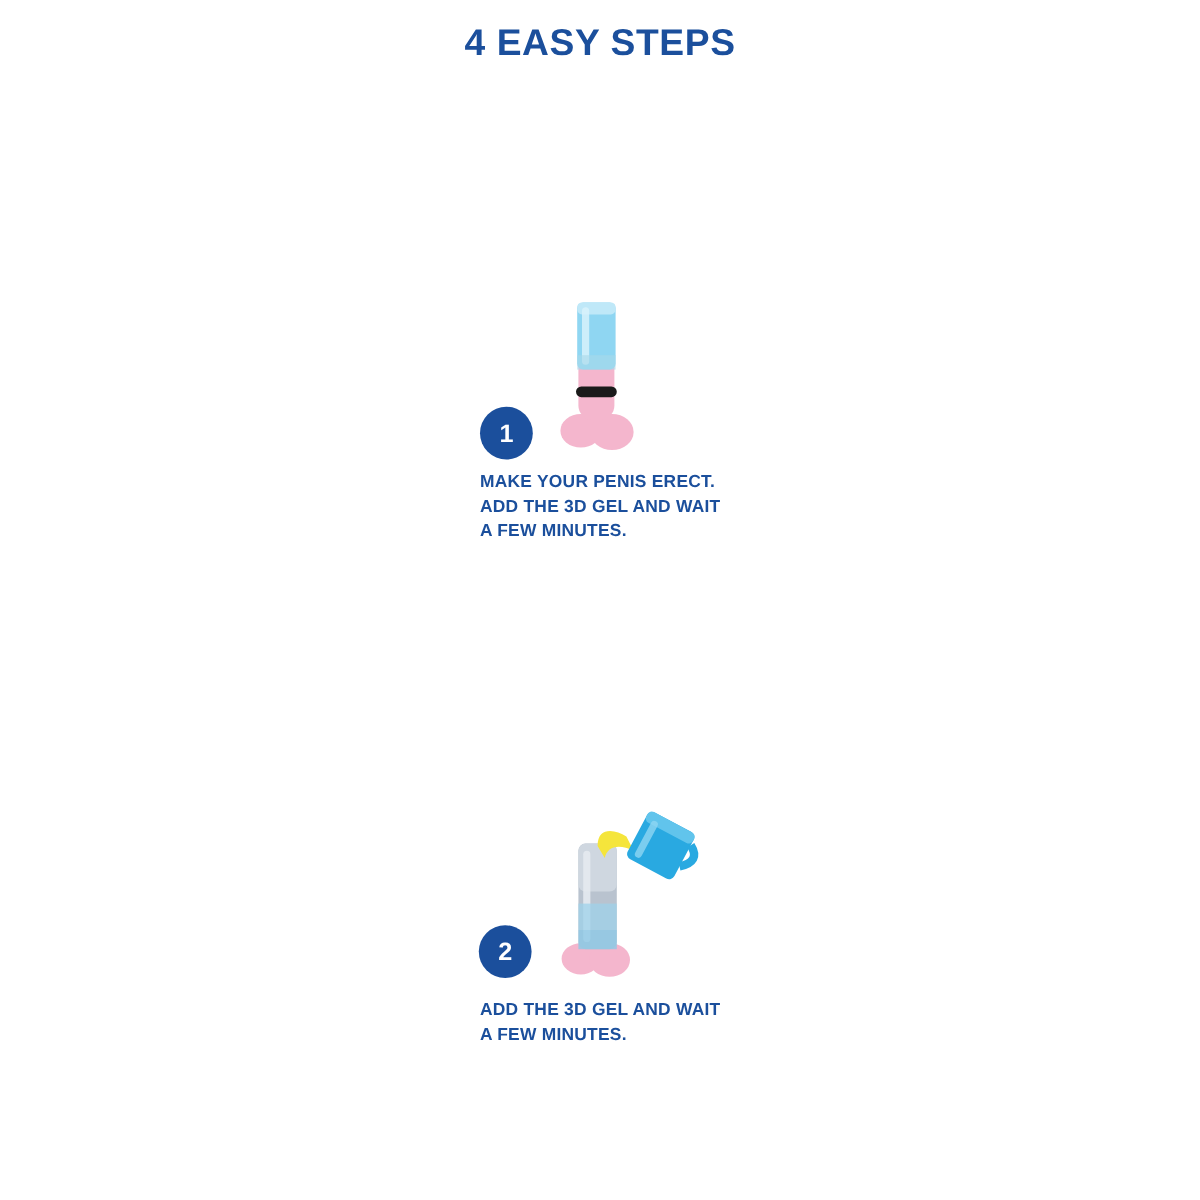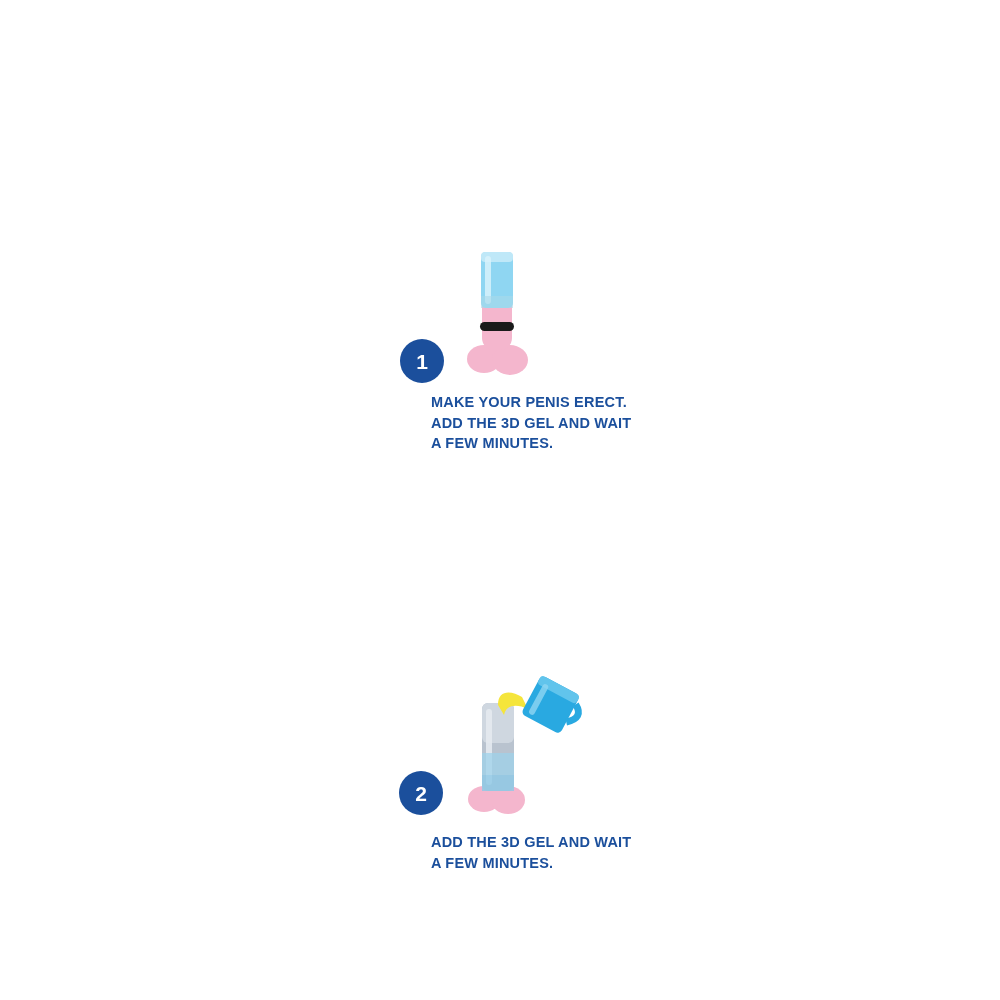--- a/index.html
+++ b/index.html
@@ -55,21 +55,20 @@
 
   .step-caption {
     position: absolute;
     color: #1b4f9c;
     font-size: 14.5px;
     font-weight: bold;
     line-height: 1.42;
     letter-spacing: 0.2px;
     white-space: pre-line;
     text-transform: uppercase;
-    margin-left: 31px;
   }
 
   
   #step-1 { top: 120px; height: 220px; }
   #step-2 { top: 335px; height: 215px; }
   #step-3 { top: 555px; height: 215px; }
   #step-4 { top: 790px; height: 200px; }
 
   .badge-1 { left: 400px; top: 219px; }
   .badge-2 { left: 399px; top: 436px; }
@@ -80,20 +79,21 @@
   .art-svg { display: block; }
   .art-wrap { position: absolute; }
   .art-1 { left: 440px; top: 130px; }
   .art-2 { left: 440px; top: 340px; }
 </style>
 </head>
 <body>
 
 <div class="page">
 
+  <div class="page-title">4 EASY STEPS</div>
 
   <div class="step" id="step-1">
     <div class="art-wrap art-1">
       <svg class="art-svg" width="140" height="130" viewBox="0 0 140 130" xmlns="http://www.w3.org/2000/svg">
 
         <ellipse cx="44" cy="109" rx="17" ry="14" fill="#f4b6cd"></ellipse>
         <ellipse cx="70" cy="110" rx="18" ry="15" fill="#f4b6cd"></ellipse>
 
         <rect x="42" y="38" width="30" height="62" rx="12" fill="#f4b6cd"></rect>
 

